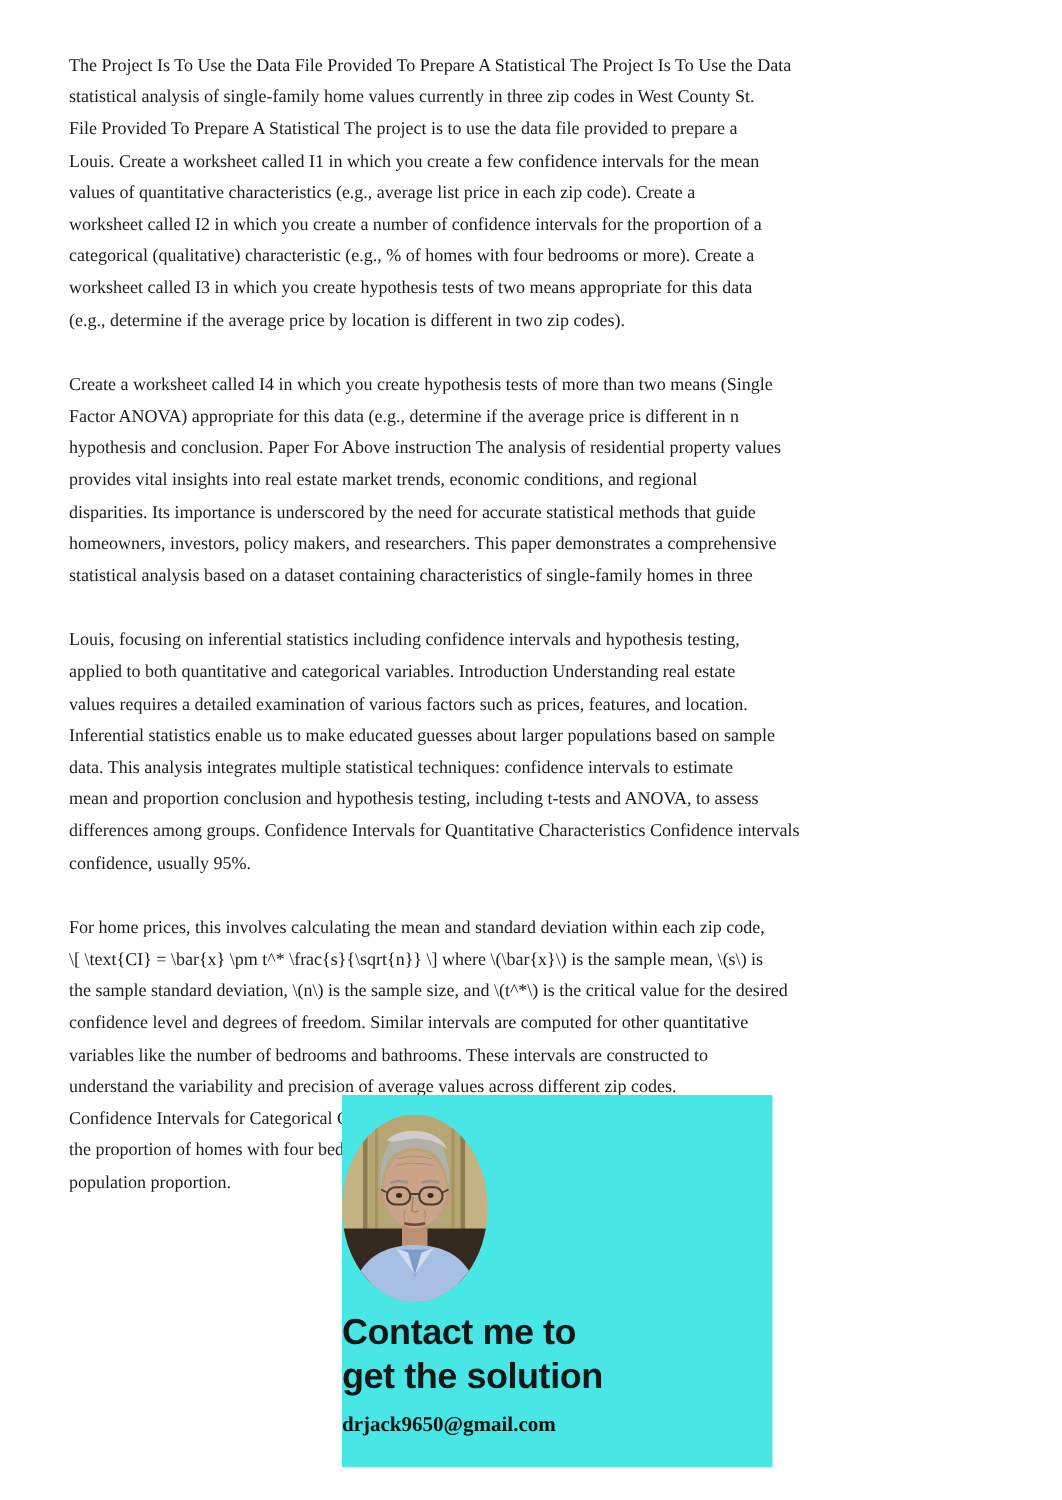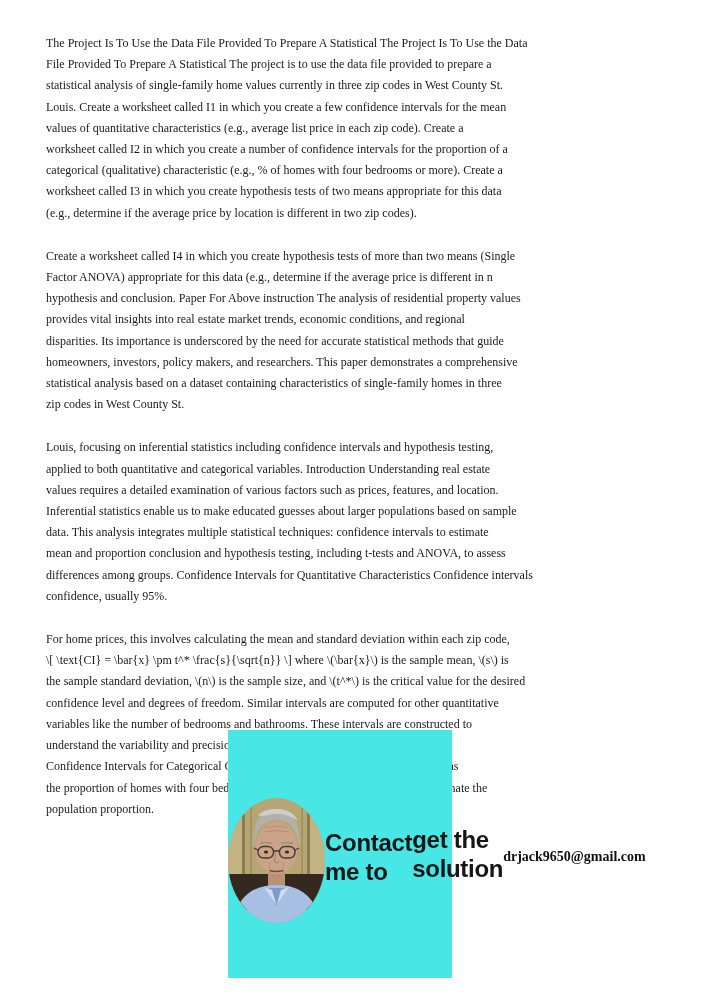--- a/index.html
+++ b/index.html
@@ -21,26 +21,26 @@
   .paragraph .line {
     white-space: nowrap;
     font-size: 12px;
     line-height: 21.2px;
     color: #1a1a1a;
   }
   .ad {
     position: absolute;
     left: 228px;
     top: 730px;
-    width: 224px;
+    width: 287px;
     height: 248px;
     background: #48e7e6;
     display: flex;
-    flex-direction: row;
-    align-items: center;
+    flex-direction: column;
+    align-items: flex-start;
     z-index: 5;
   }
   .photo {
     margin-top: 13px;
     width: 97px;
     height: 125px;
     border-radius: 50%;
     overflow: hidden;
     flex: none;
   }
@@ -62,38 +62,37 @@
     line-height: 26px;
     color: #101010;
   }
 </style>
 </head>
 <body>
 
 <div class="text-flow">
   <div class="paragraph">
       <div class="line">The Project Is To Use the Data File Provided To Prepare A Statistical The Project Is To Use the Data</div>
+      <div class="line">statistical analysis of single-family home values currently in three zip codes in West County St.</div>
       <div class="line">File Provided To Prepare A Statistical The project is to use the data file provided to prepare a</div>
-      <div class="line">statistical analysis of single-family home values currently in three zip codes in West County St.</div>
       <div class="line">Louis. Create a worksheet called I1 in which you create a few confidence intervals for the mean</div>
       <div class="line">values of quantitative characteristics (e.g., average list price in each zip code). Create a</div>
       <div class="line">worksheet called I2 in which you create a number of confidence intervals for the proportion of a</div>
       <div class="line">categorical (qualitative) characteristic (e.g., % of homes with four bedrooms or more). Create a</div>
       <div class="line">worksheet called I3 in which you create hypothesis tests of two means appropriate for this data</div>
       <div class="line">(e.g., determine if the average price by location is different in two zip codes).</div>
     </div>
   <div class="paragraph">
       <div class="line">Create a worksheet called I4 in which you create hypothesis tests of more than two means (Single</div>
       <div class="line">Factor ANOVA) appropriate for this data (e.g., determine if the average price is different in n</div>
       <div class="line">hypothesis and conclusion. Paper For Above instruction The analysis of residential property values</div>
       <div class="line">provides vital insights into real estate market trends, economic conditions, and regional</div>
       <div class="line">disparities. Its importance is underscored by the need for accurate statistical methods that guide</div>
       <div class="line">homeowners, investors, policy makers, and researchers. This paper demonstrates a comprehensive</div>
       <div class="line">statistical analysis based on a dataset containing characteristics of single-family homes in three</div>
-      <div class="line">zip codes in West County St.</div>
     </div>
   <div class="paragraph">
       <div class="line">Louis, focusing on inferential statistics including confidence intervals and hypothesis testing,</div>
       <div class="line">applied to both quantitative and categorical variables. Introduction Understanding real estate</div>
       <div class="line">values requires a detailed examination of various factors such as prices, features, and location.</div>
       <div class="line">Inferential statistics enable us to make educated guesses about larger populations based on sample</div>
       <div class="line">data. This analysis integrates multiple statistical techniques: confidence intervals to estimate</div>
       <div class="line">mean and proportion conclusion and hypothesis testing, including t-tests and ANOVA, to assess</div>
       <div class="line">differences among groups. Confidence Intervals for Quantitative Characteristics Confidence intervals</div>
       <div class="line">confidence, usually 95%.</div>

